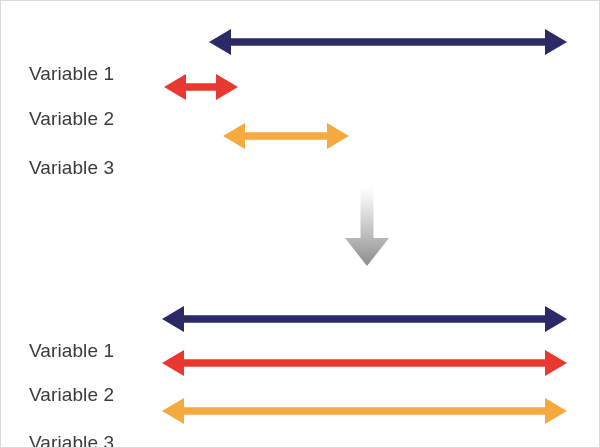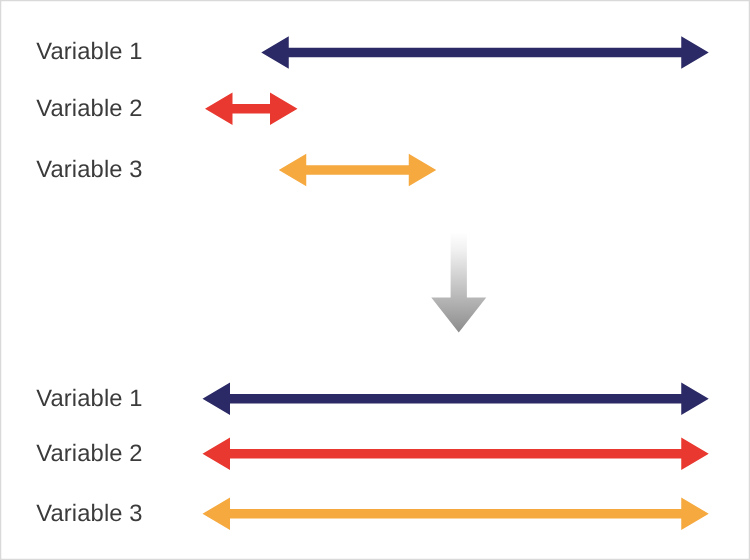--- a/index.html
+++ b/index.html
@@ -30,20 +30,21 @@
   .var-label {
     position: absolute;
     font-family: "Liberation Sans", sans-serif;
     font-size: 19px;
     font-weight: 400;
     color: #3b3b3b;
     letter-spacing: 0.1px;
     white-space: nowrap;
     line-height: 1;
     transform: translateY(-50%);
+    margin-top: 31px;
   }
   .group-region {
     position: absolute;
     left: 0;
     width: 600px;
   }
   #group-before { top: 6px;  height: 166px; }
   #group-after  { top: 286px; height: 158px; }
 </style>
 </head>

